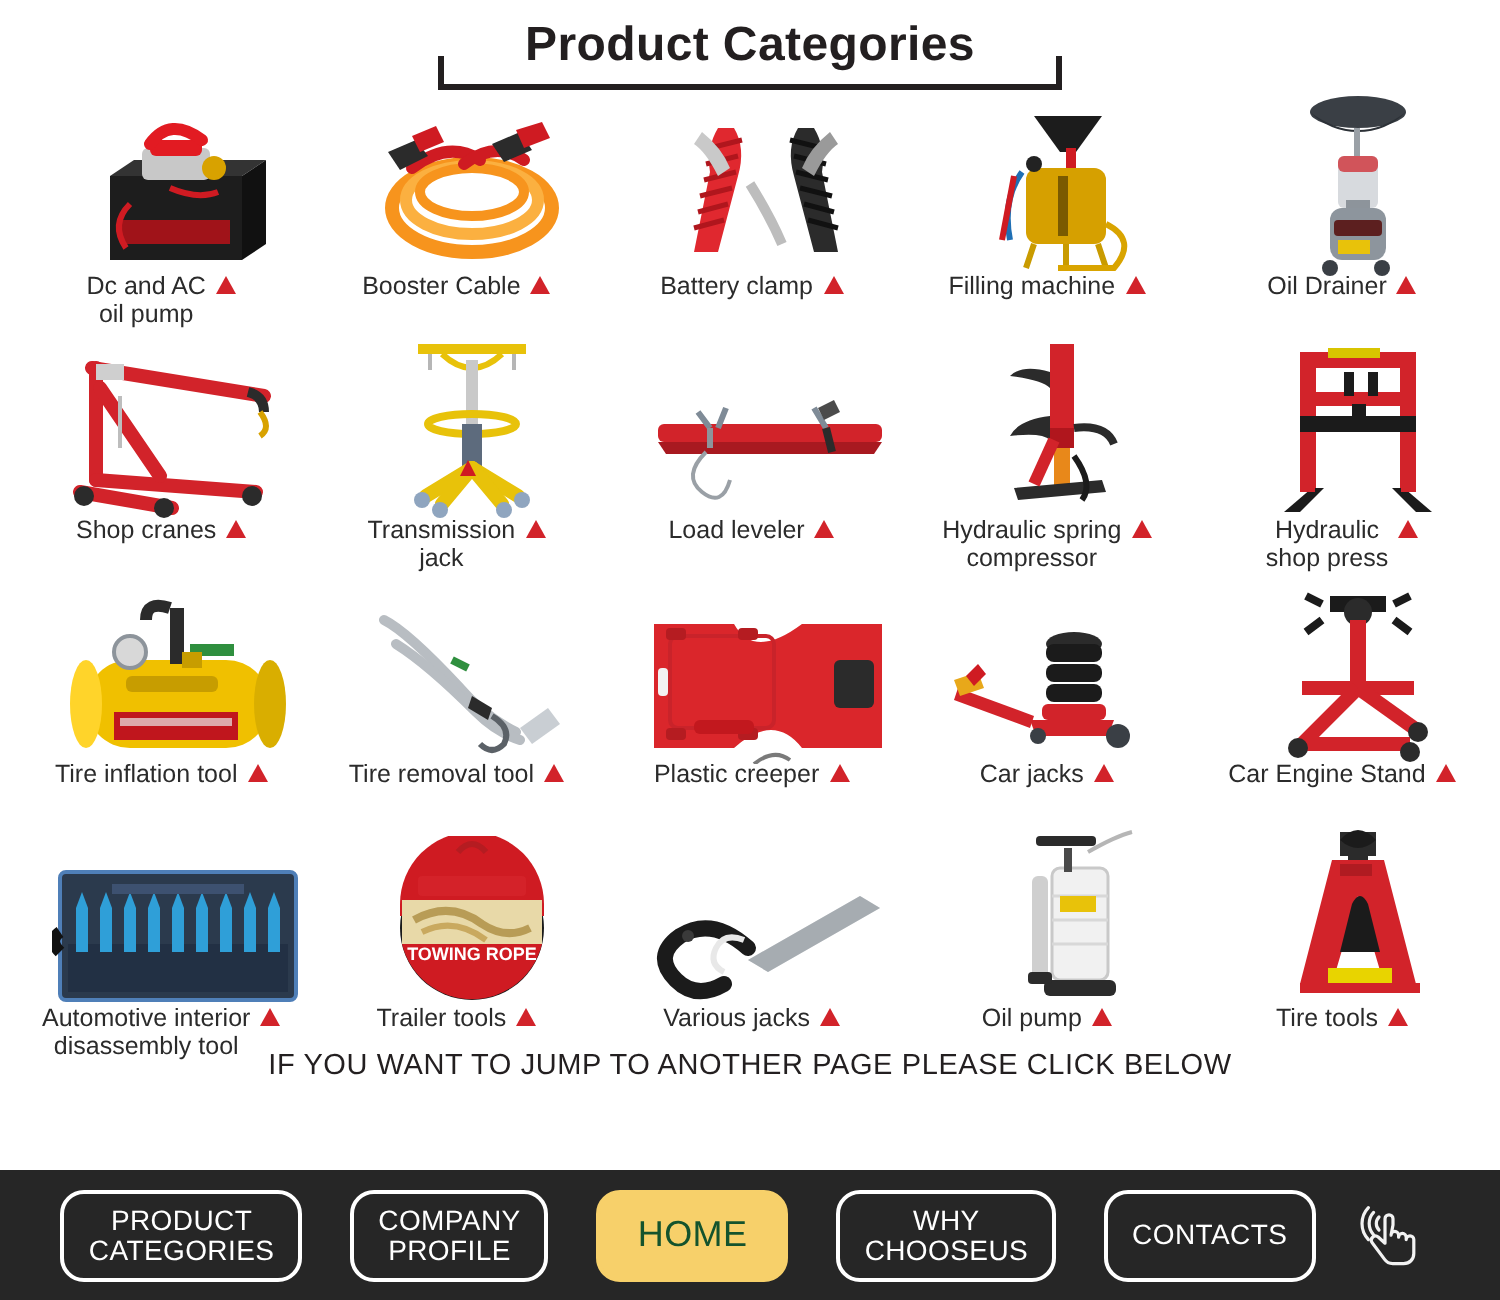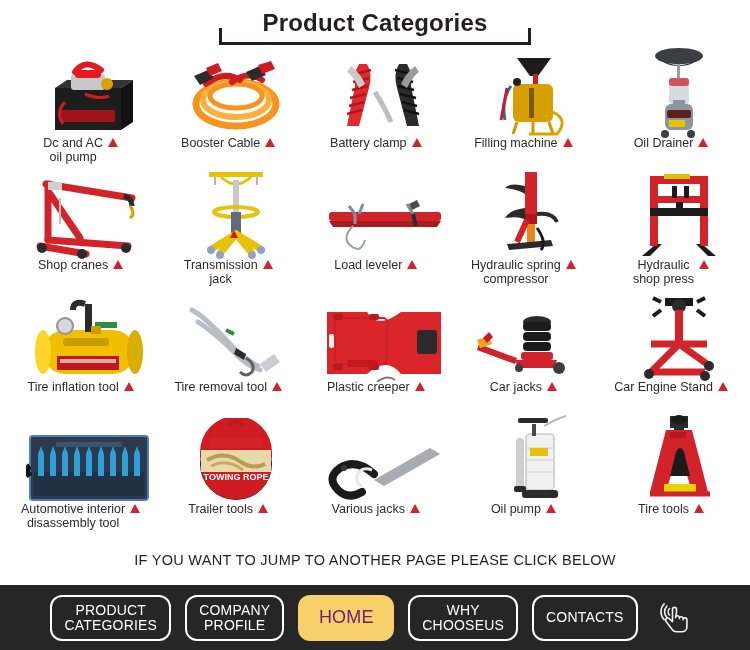--- a/index.html
+++ b/index.html
@@ -61,41 +61,41 @@
     font-family:"Liberation Sans", sans-serif;
   }
   .tri{
     width:0;height:0;flex:0 0 auto;
     border-left:5px solid transparent;border-right:5px solid transparent;
     border-bottom:9px solid #d2232a;
     margin-top:2px;
   }
   
   .jump{
-    position:absolute;left:0;right:0;top:552px;
+    position:absolute;left:0;right:0;top:525px;
     text-align:center;font-size:14.5px;color:#231f20;letter-spacing:.3px;
     font-family:"Liberation Sans", sans-serif;
   }
   
   .footer{
     position:absolute;left:0;right:0;bottom:0;height:65px;
     background:#262626;
     display:flex;align-items:center;justify-content:center;gap:14px;
   }
   .nav-btn{
     min-width:96px;height:46px;padding:0 12px;
     border:2px solid #ffffff;border-radius:12px;
     color:#ffffff;background:transparent;
     display:flex;align-items:center;justify-content:center;text-align:center;
     font-size:14px;line-height:15px;letter-spacing:.2px;
     font-family:"Liberation Sans", sans-serif;
     cursor:pointer;box-sizing:border-box;
   }
   .nav-btn.active{
-    background:#f7d06a;border-color:#f7d06a;color:#701a75;font-size:18px;
+    background:#f7d06a;border-color:#f7d06a;color:#14532d;font-size:18px;
   }
   .hand-icon{
     width:46px;height:46px;display:flex;align-items:center;justify-content:center;
     margin-left:2px;cursor:pointer;
   }
 </style>
 </head>
 <body>
 
 <div class="title-wrap">
@@ -529,21 +529,21 @@
       <div class="cap">
         <span class="cap-text">Tire tools</span>
         <span class="tri"></span>
       </div>
     </div>
   </div>
 
 <div class="jump">IF YOU WANT TO JUMP TO ANOTHER PAGE PLEASE CLICK BELOW</div>
 
 <div class="footer">
-  <div id="footer-nav" style="display:flex;align-items:center;gap:14px;">
+  <div id="footer-nav" style="display:flex;align-items:center;gap:24px;">
       <div class="nav-btn">PRODUCT<br>CATEGORIES</div>
       <div class="nav-btn">COMPANY<br>PROFILE</div>
       <div class="nav-btn active">HOME</div>
       <div class="nav-btn">WHY<br>CHOOSEUS</div>
       <div class="nav-btn">CONTACTS</div>
     </div>
   <div class="hand-icon">
     <svg width="40" height="40" viewBox="0 0 40 40">
       <g fill="none" stroke="#f2f2f2" stroke-width="1.6" stroke-linecap="round" stroke-linejoin="round">
         <path d="M12.5 10.5a4.6 4.6 0 0 0 0 6.5"></path>

